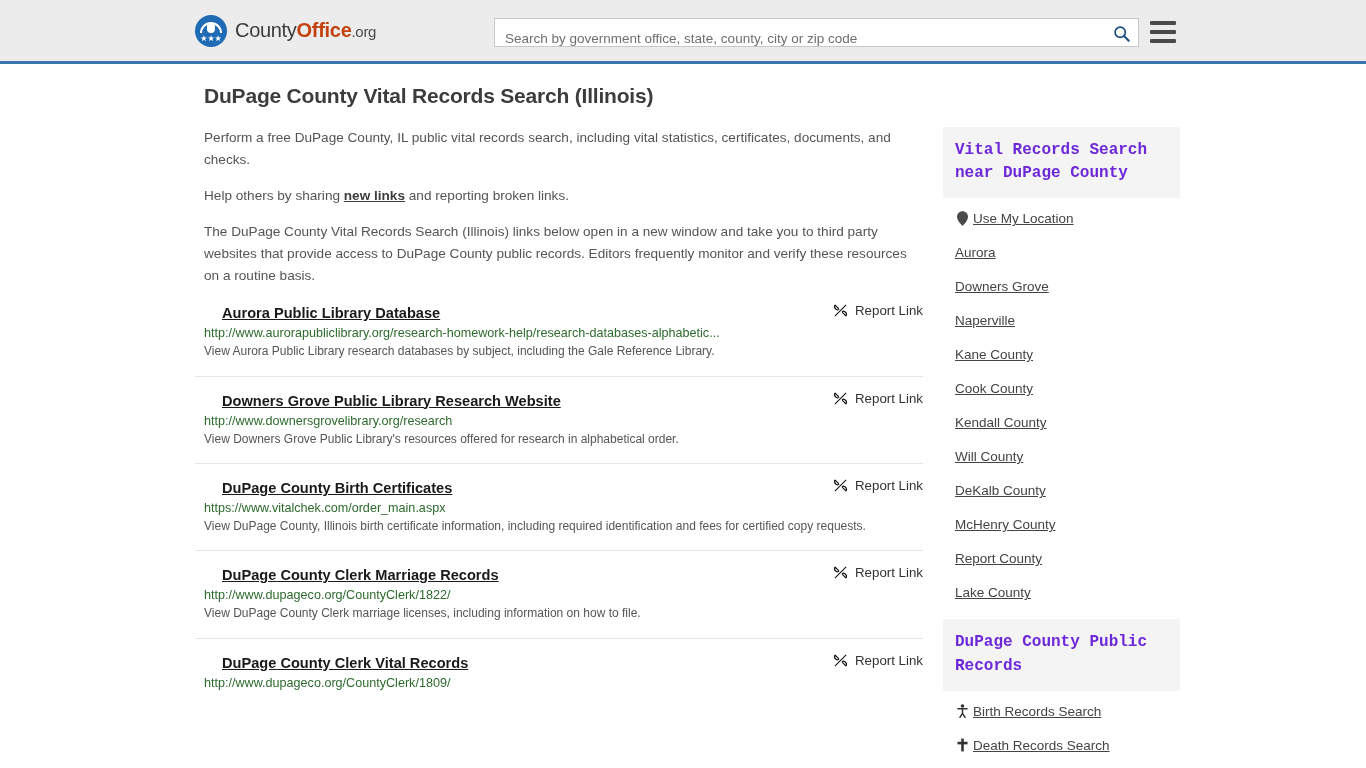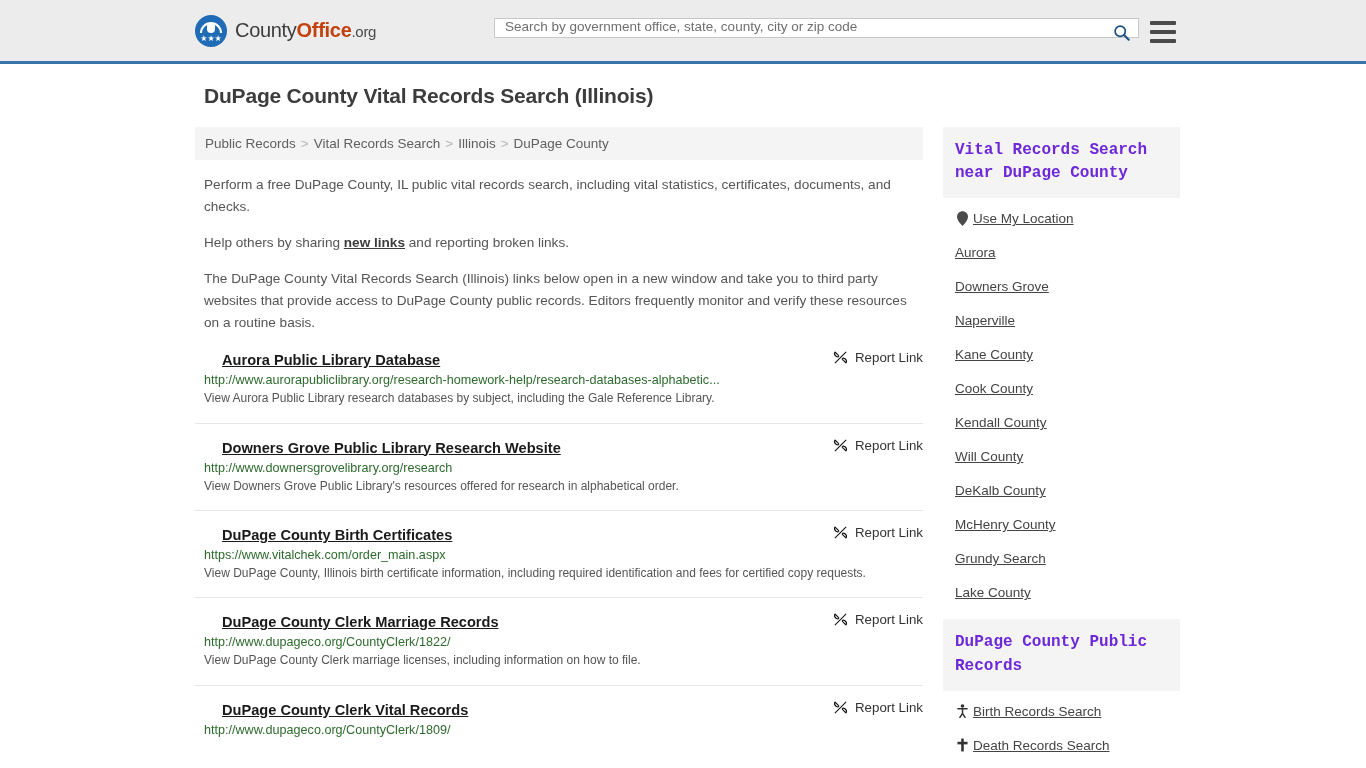--- a/index.html
+++ b/index.html
@@ -68,25 +68,25 @@
     white-space: nowrap;
   }
   .brand-text .b { color: #c2410c; font-weight: bold; }
   .brand-text .tld { font-size: 15px; color: #4a4a4a; }
 
   .search-wrap {
     position: absolute;
     left: 494px;
     top: 18px;
     width: 645px;
-    height: 20px;
+    height: 29px;
     background: #ffffff;
     border: 1px solid #c8c8c8;
     display: flex;
-    align-items: flex-start;
+    align-items: flex-end;
   }
   .search-input {
     flex: 1 1 auto;
     border: none;
     outline: none;
     background: transparent;
     font-family: "Liberation Sans", sans-serif;
     font-size: 13.5px;
     color: #333;
     padding: 0 10px;
@@ -241,23 +241,20 @@
   </div>
 </div>
 
 <div class="page">
   <h1 class="page-title">DuPage County Vital Records Search (Illinois)</h1>
 
   <div class="columns">
 
     <div class="col-main">
 
-      <div class="breadcrumb">
-        <a href="#">Public Records</a><span class="sep">&gt;</span><a href="#">Vital Records Search</a><span class="sep">&gt;</span><a href="#">Illinois</a><span class="sep">&gt;</span><a href="#">DuPage County</a>
-      </div>
 
       <div class="intro">
         <p>Perform a free DuPage County, IL public vital records search, including vital statistics, certificates, documents, and checks.</p>
         <p><span>Help others by sharing </span><a href="#">new links</a><span> and reporting broken links.</span></p>
         <p>The DuPage County Vital Records Search (Illinois) links below open in a new window and take you to third party websites that provide access to DuPage County public records. Editors frequently monitor and verify these resources on a routine basis.</p>
       </div>
 
       <div class="results">
 
         <div class="result">
@@ -377,21 +374,21 @@
         <div class="side-item">
           <a href="#">Will County</a>
         </div>
         <div class="side-item">
           <a href="#">DeKalb County</a>
         </div>
         <div class="side-item">
           <a href="#">McHenry County</a>
         </div>
         <div class="side-item">
-          <a href="#">Grundy Search</a>
+          <a href="#">Report County</a>
         </div>
         <div class="side-item">
           <a href="#">Lake County</a>
         </div>
       </div>
 
       <div class="side-box-head side-group-2">DuPage County Public Records</div>
       <div class="side-list">
         <div class="side-item">
           <span class="side-icon">

